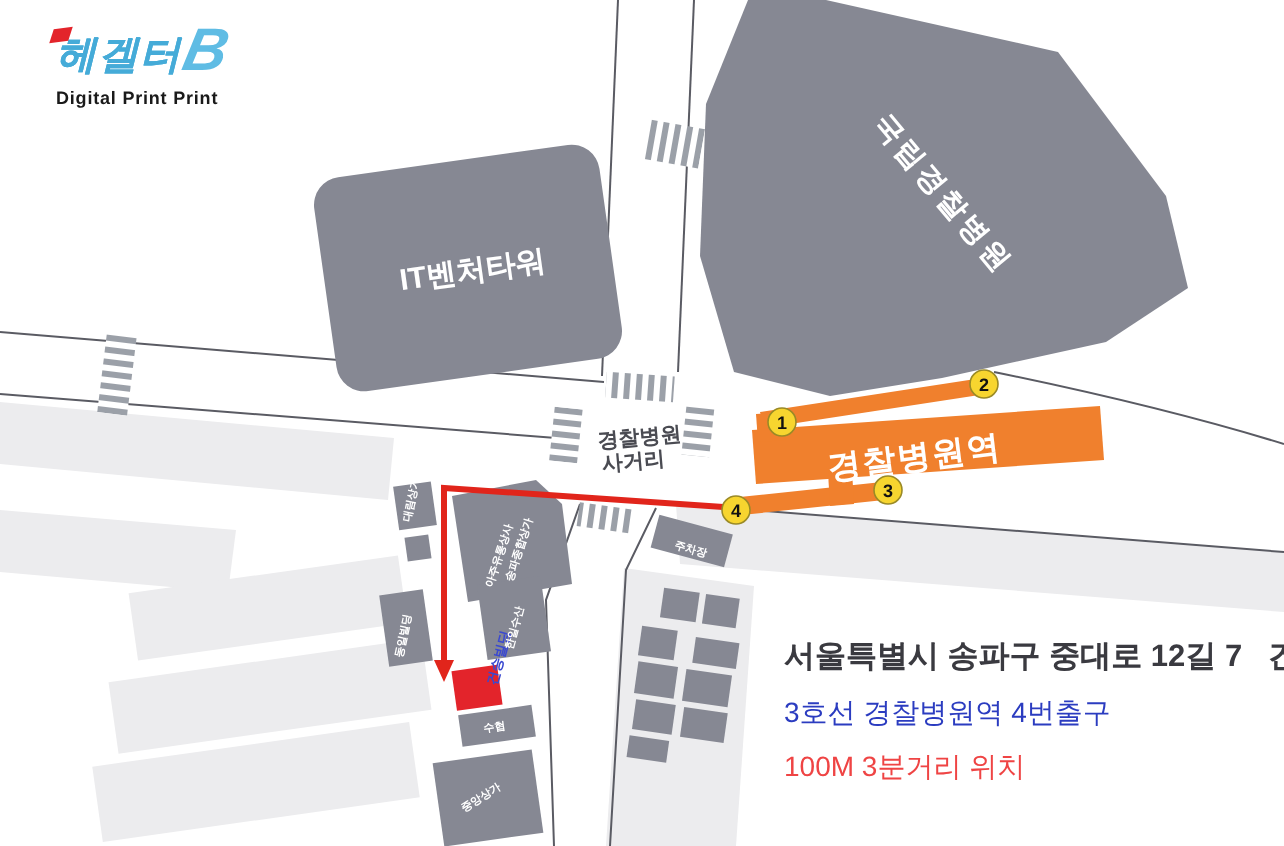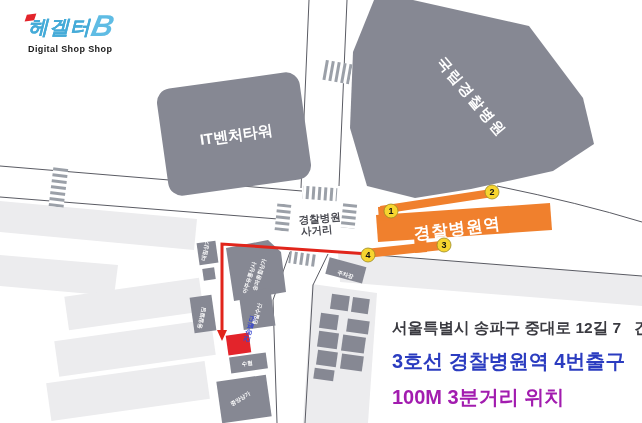--- a/index.html
+++ b/index.html
@@ -15,21 +15,21 @@
   .logo-tick{position:absolute;left:-2px;top:0;width:9px;height:7px;background:#E3242B;
              transform:skewX(-25deg) rotate(-8deg);}
   .logo-ko{font-size:20px;font-weight:bold;font-style:italic;color:#45ABD8;letter-spacing:1px;
            text-shadow:0 0 0 #45ABD8;}
   .logo-b{font-size:30px;line-height:24px;font-weight:bold;font-style:italic;color:#5FBCE4;
           transform:skewX(-12deg);margin-left:1px;}
   .logo-en{font-size:9px;font-weight:bold;color:#1a1a1a;letter-spacing:0.4px;margin-top:2px;}
   
   .info{position:absolute;left:392px;top:318px;width:246px;}
   .info .addr{font-size:15.5px;font-weight:bold;color:#3A3A40;white-space:pre;}
-  .info .blue{font-size:20px;font-weight:bold;margin-top:9px;}
+  .info .blue{font-size:14px;font-weight:normal;margin-top:9px;}
 </style>
 </head>
 <body>
 
 <div id="stage">
 
   <svg id="map-svg" width="642" height="423" viewBox="0 0 642 423">
     <defs>
       <pattern id="zebH" width="6" height="6" patternUnits="userSpaceOnUse">
         <rect width="6" height="6" fill="#ffffff"></rect>
@@ -141,22 +141,22 @@
       </g>
     </g>
   </svg>
 
   <div class="logo">
     <div class="logo-row">
       <span class="logo-tick"></span>
       <span class="logo-ko">헤겔터</span>
       <span class="logo-b">B</span>
     </div>
-    <div class="logo-en">Digital Shop Shop</div>
+    <div class="logo-en">Digital Print Print</div>
   </div>
 
   <div class="info">
     <div class="addr">서울특별시 송파구 중대로 12길 7   건승빌딩</div>
     <div class="blue" style="color:#2B3CC0;">3호선 경찰병원역 4번출구</div>
-    <div class="blue" style="color:#a21caf;">100M 3분거리 위치</div>
+    <div class="blue" style="color:#ef4444;">100M 3분거리 위치</div>
   </div>
 
 </div>
 
 </body></html>

